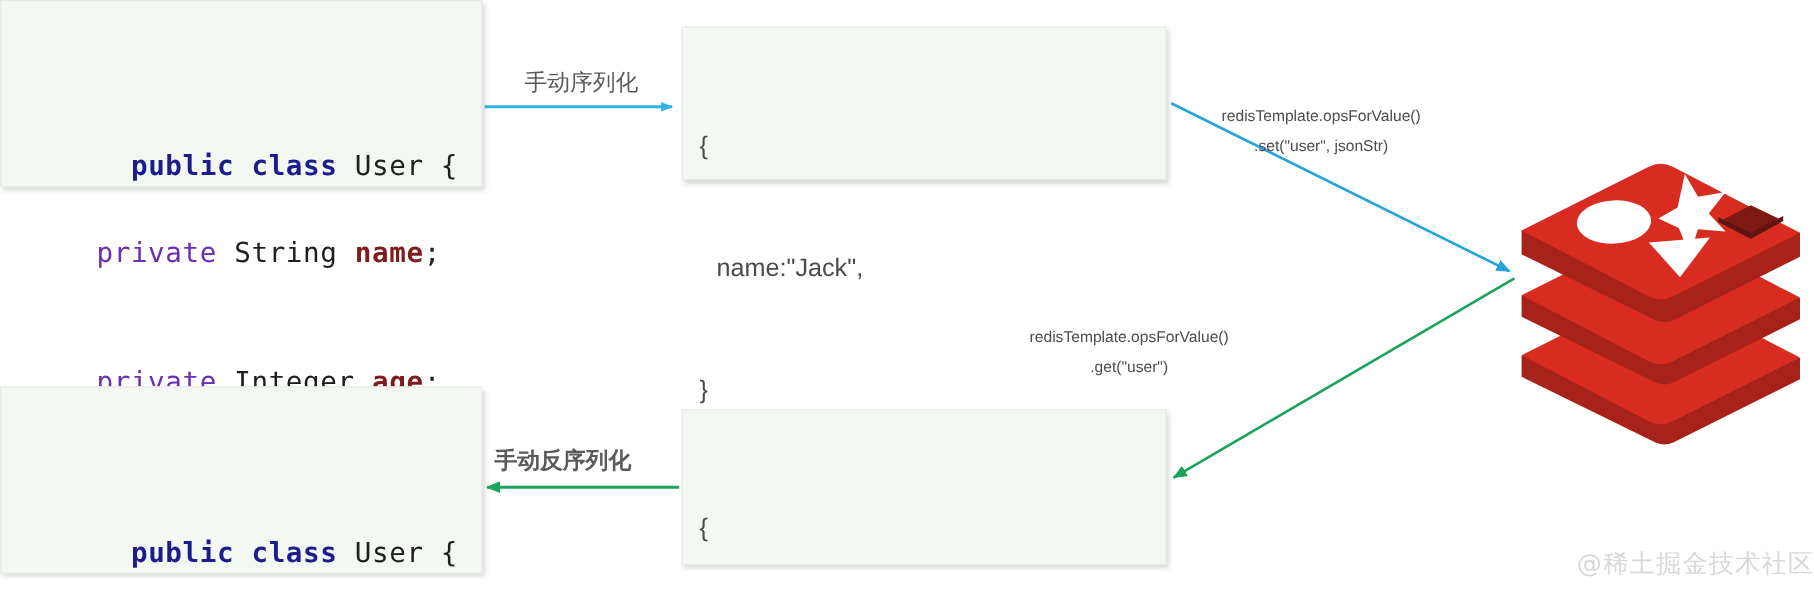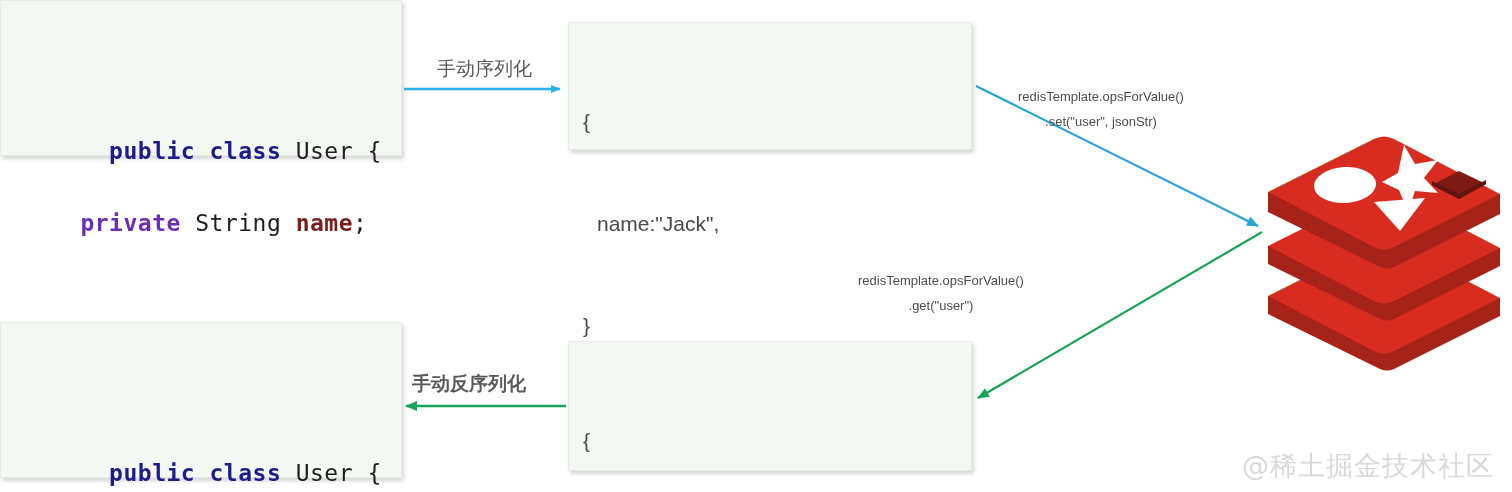--- a/index.html
+++ b/index.html
@@ -22,27 +22,27 @@
     background: #f4f8f3;
     box-sizing: border-box;
     border: 1px solid #e6ebe5;
     box-shadow: 2px 3px 4px rgba(120,125,120,0.30);
   }
 
   .code-panel {
     font-family: "DejaVu Sans Mono", monospace;
     font-size: 23px;
     line-height: 36px;
-    padding: 24px 0 10px 22px;
+    padding: 12px 0 10px 22px;
     white-space: pre;
     letter-spacing: 0.5px;
   }
   .code-line { display: block; height: 36px; }
   .kw-public  { color: #1c1c8c; font-weight: bold; }
-  .kw-private { color: #6a2fb5; font-weight: bold; }
+  .kw-private { color: #6a2fb5; font-weight: normal; }
   .typ        { color: #1f1f1f; }
   .fld        { color: #7f1d1d; font-weight: bold; }
   .pun        { color: #1f1f1f; }
 
   .json-panel {
     font-family: "Liberation Sans", sans-serif;
     font-size: 21px;
     line-height: 34px;
     color: #4a4a4a;
     padding: 14px 0 10px 14px;
@@ -74,24 +74,24 @@
   #overlay {
     position: absolute;
     left: 0; top: 0;
     width: 1512px; height: 492px;
     pointer-events: none;
   }
 
   
   .watermark {
     position: absolute;
-    right: 18px;
+    right: 0;
     bottom: 8px;
     font-family: "DejaVu Sans", sans-serif;
-    font-size: 27px;
+    font-size: 21px;
     color: #d8d8d8;
     letter-spacing: 1px;
     white-space: nowrap;
   }
 </style>
 </head>
 <body>
 
 <div id="canvas">
 
@@ -149,20 +149,22 @@
       </g>
     </g>
   </svg>
 
   <div class="panel code-panel" style="left:0px; top:0px; width:402px; height:156px;">
     <span class="code-line">
       <span class="kw-public">public class</span><span class="typ"> </span><span class="typ">User</span><span class="pun"> </span><span class="pun">{</span>
     </span>
     <span class="code-line">    <span class="kw-private">private</span><span class="typ"> </span><span class="typ">String</span><span class="typ"> </span><span class="fld">name</span><span class="pun">;</span>
     </span>
+    <span class="code-line">    <span class="kw-private">private</span><span class="typ"> </span><span class="typ">Integer</span><span class="typ"> </span><span class="fld">age</span><span class="pun">;</span>
+    </span>
     <span class="code-line">
       <span class="pun">}</span>
     </span>
   </div>
 
   <div class="panel json-panel" style="left:568px; top:22px; width:404px; height:128px;">
     <span class="json-line">{</span>
     <span class="json-line json-indent">name:"Jack",</span>
     <span class="json-line">}</span>
   </div>

